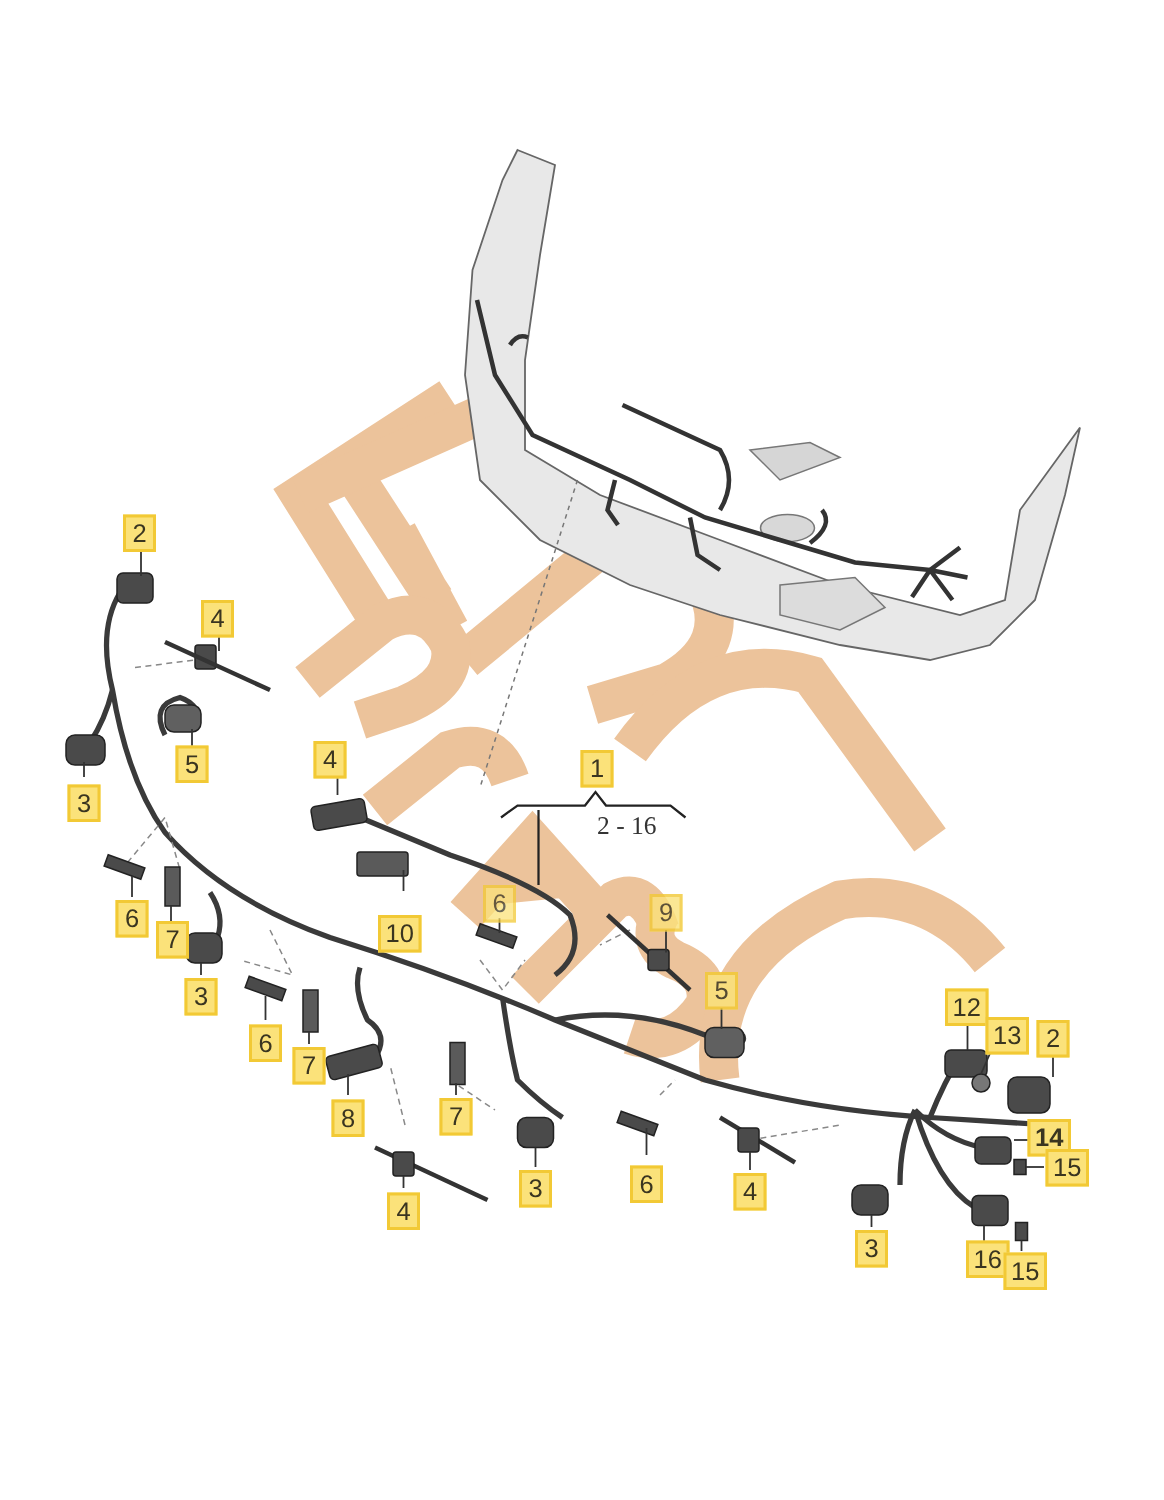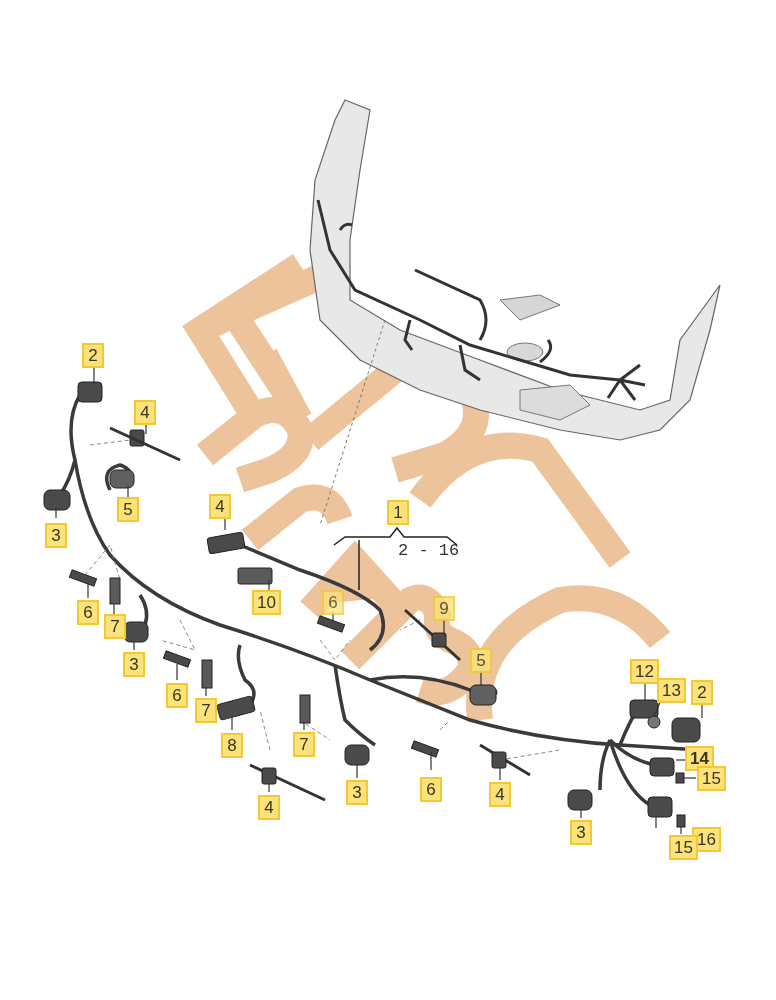--- a/index.html
+++ b/index.html
@@ -4,21 +4,21 @@
 <style>
   html, body { margin:0; padding:0; background:#ffffff; }
   body { width:776px; height:1000px; position:relative; overflow:hidden; font-family:"Liberation Sans", sans-serif; }
   #stage { position:absolute; left:0; top:0; width:776px; height:1000px; }
   .callout {
     position:absolute; background:#fbe27a; border:2px solid #f2c935;
     color:#3a3520; font-size:17px; line-height:20px; text-align:center;
     box-sizing:border-box; height:25px; padding:1px 3px 0 3px; min-width:22px;
     font-family:"Liberation Sans", sans-serif;
   }
-  .range-label { position:absolute; color:#333; font-size:17px; font-family:Liberation Mono, monospace; }
+  .range-label { position:absolute; color:#333; font-size:17px; font-family:Liberation Serif, serif; }
   svg { position:absolute; left:0; top:0; }
 </style>
 </head>
 <body>
 
 <div id="stage">
 
   <svg width="776" height="1000" viewBox="0 0 776 1000">
 
     <g fill="none" stroke="#e9b98a" stroke-width="26" stroke-linecap="butt" opacity="0.85">
@@ -158,40 +158,40 @@
       <line x1="656" y1="817" x2="656" y2="828"></line>
       <line x1="681" y1="827" x2="681" y2="834"></line>
     </g>
   </svg>
 
   <div class="callout" style="left:82px;top:343px;">2</div>
   <div class="callout" style="left:134px;top:400px;">4</div>
   <div class="callout" style="left:117px;top:497px;">5</div>
   <div class="callout" style="left:45px;top:523px;">3</div>
   <div class="callout" style="left:209px;top:494px;">4</div>
-  <div class="callout" style="left:252px;top:590px;">10</div>
+  <div class="callout" style="left:252px;top:610px;">10</div>
   <div class="callout" style="left:322px;top:590px;opacity:0.75;">6</div>
   <div class="callout" style="left:433px;top:596px;opacity:0.8;">9</div>
   <div class="callout" style="left:77px;top:600px;">6</div>
   <div class="callout" style="left:104px;top:614px;">7</div>
   <div class="callout" style="left:123px;top:652px;">3</div>
   <div class="callout" style="left:470px;top:648px;opacity:0.85;">5</div>
   <div class="callout" style="left:166px;top:683px;">6</div>
   <div class="callout" style="left:195px;top:698px;">7</div>
   <div class="callout" style="left:221px;top:733px;">8</div>
   <div class="callout" style="left:293px;top:732px;">7</div>
   <div class="callout" style="left:346px;top:780px;">3</div>
   <div class="callout" style="left:420px;top:777px;">6</div>
   <div class="callout" style="left:258px;top:795px;">4</div>
   <div class="callout" style="left:489px;top:782px;">4</div>
   <div class="callout" style="left:630px;top:659px;text-align:center;">12</div>
   <div class="callout" style="left:657px;top:678px;">13</div>
   <div class="callout" style="left:691px;top:680px;">2</div>
   <div class="callout" style="left:685px;top:746px;font-weight:bold;">14</div>
   <div class="callout" style="left:697px;top:766px;">15</div>
   <div class="callout" style="left:570px;top:820px;">3</div>
-  <div class="callout" style="left:644px;top:827px;margin-left:48px;">16</div>
+  <div class="callout" style="left:644px;top:827px;">16</div>
   <div class="callout" style="left:669px;top:835px;">15</div>
 
   <div class="callout" style="left:387px;top:500px;">1</div>
   <div class="range-label" style="left:398px;top:541px;">2 - 16</div>
 
 </div>
 
 </body></html>

